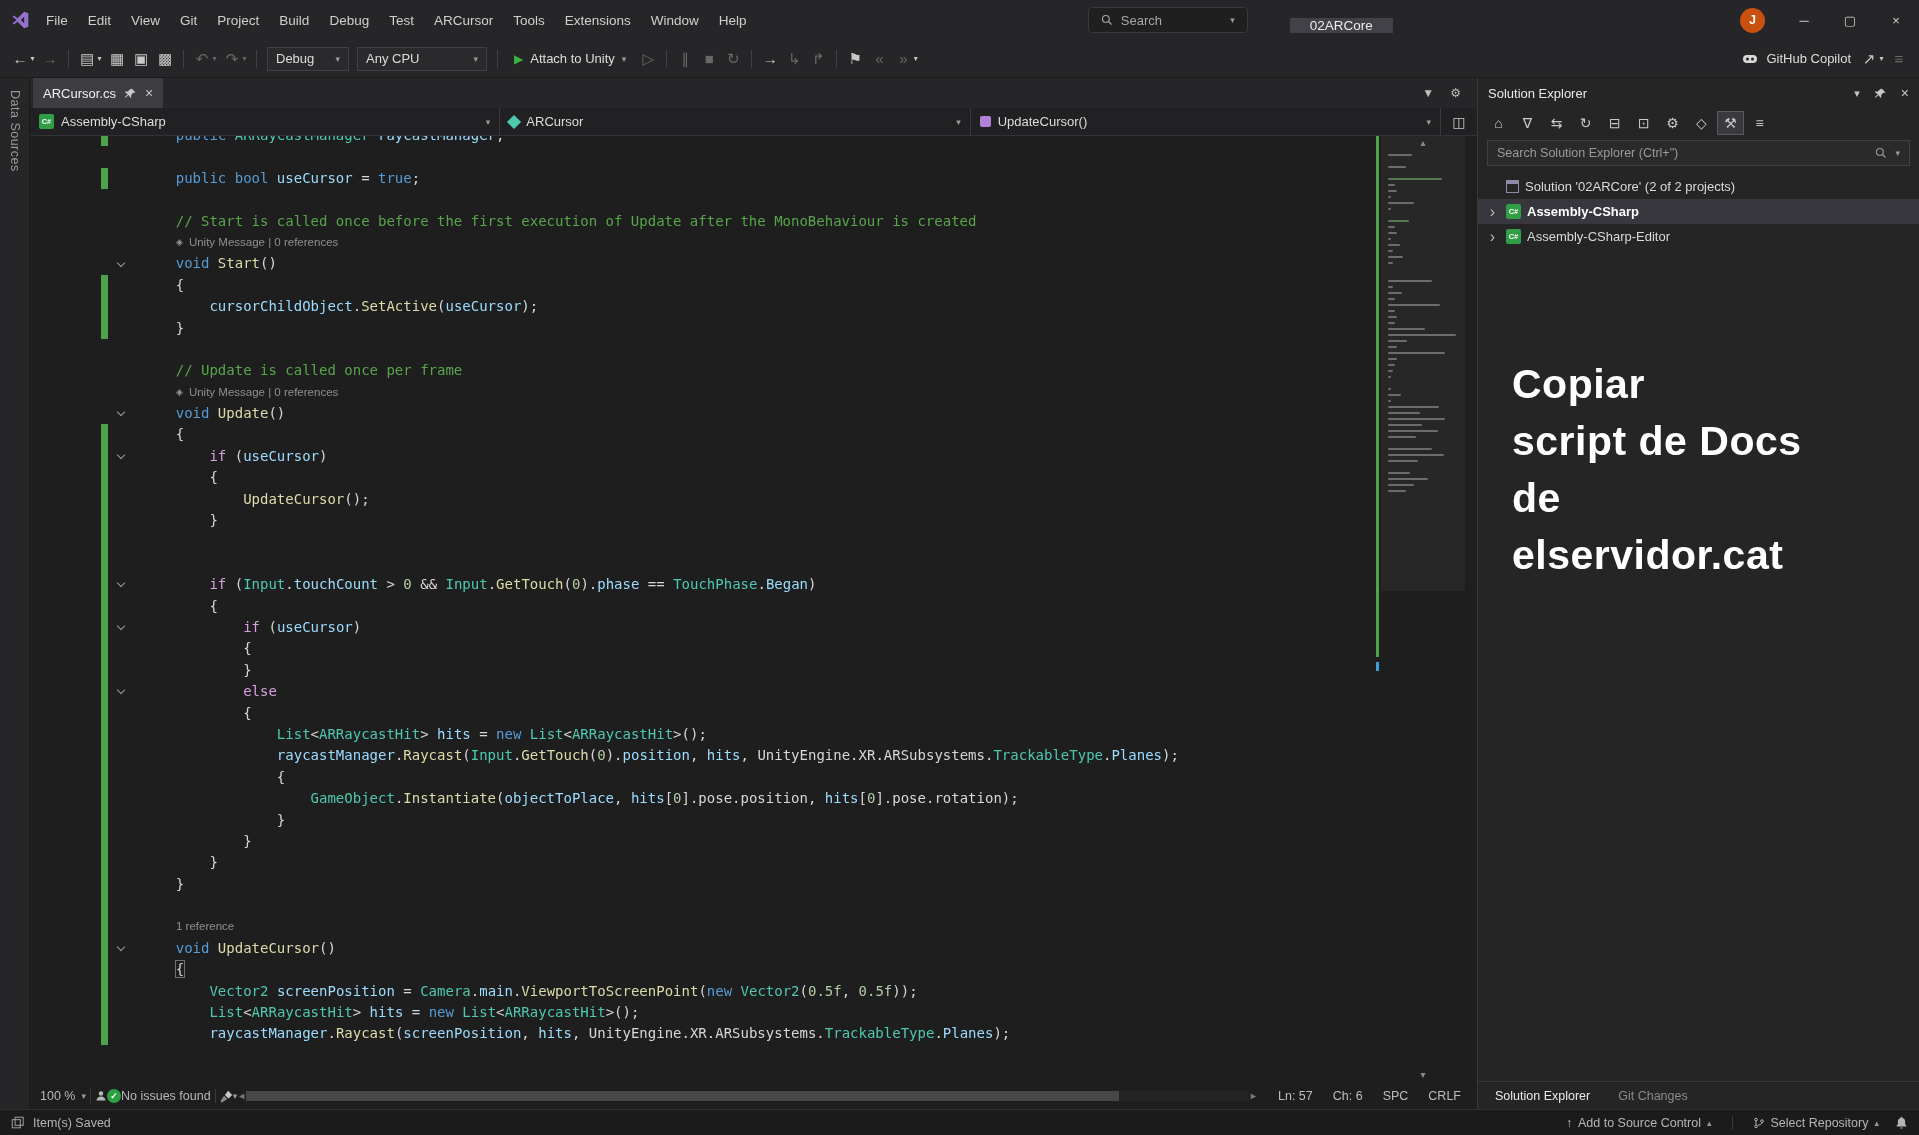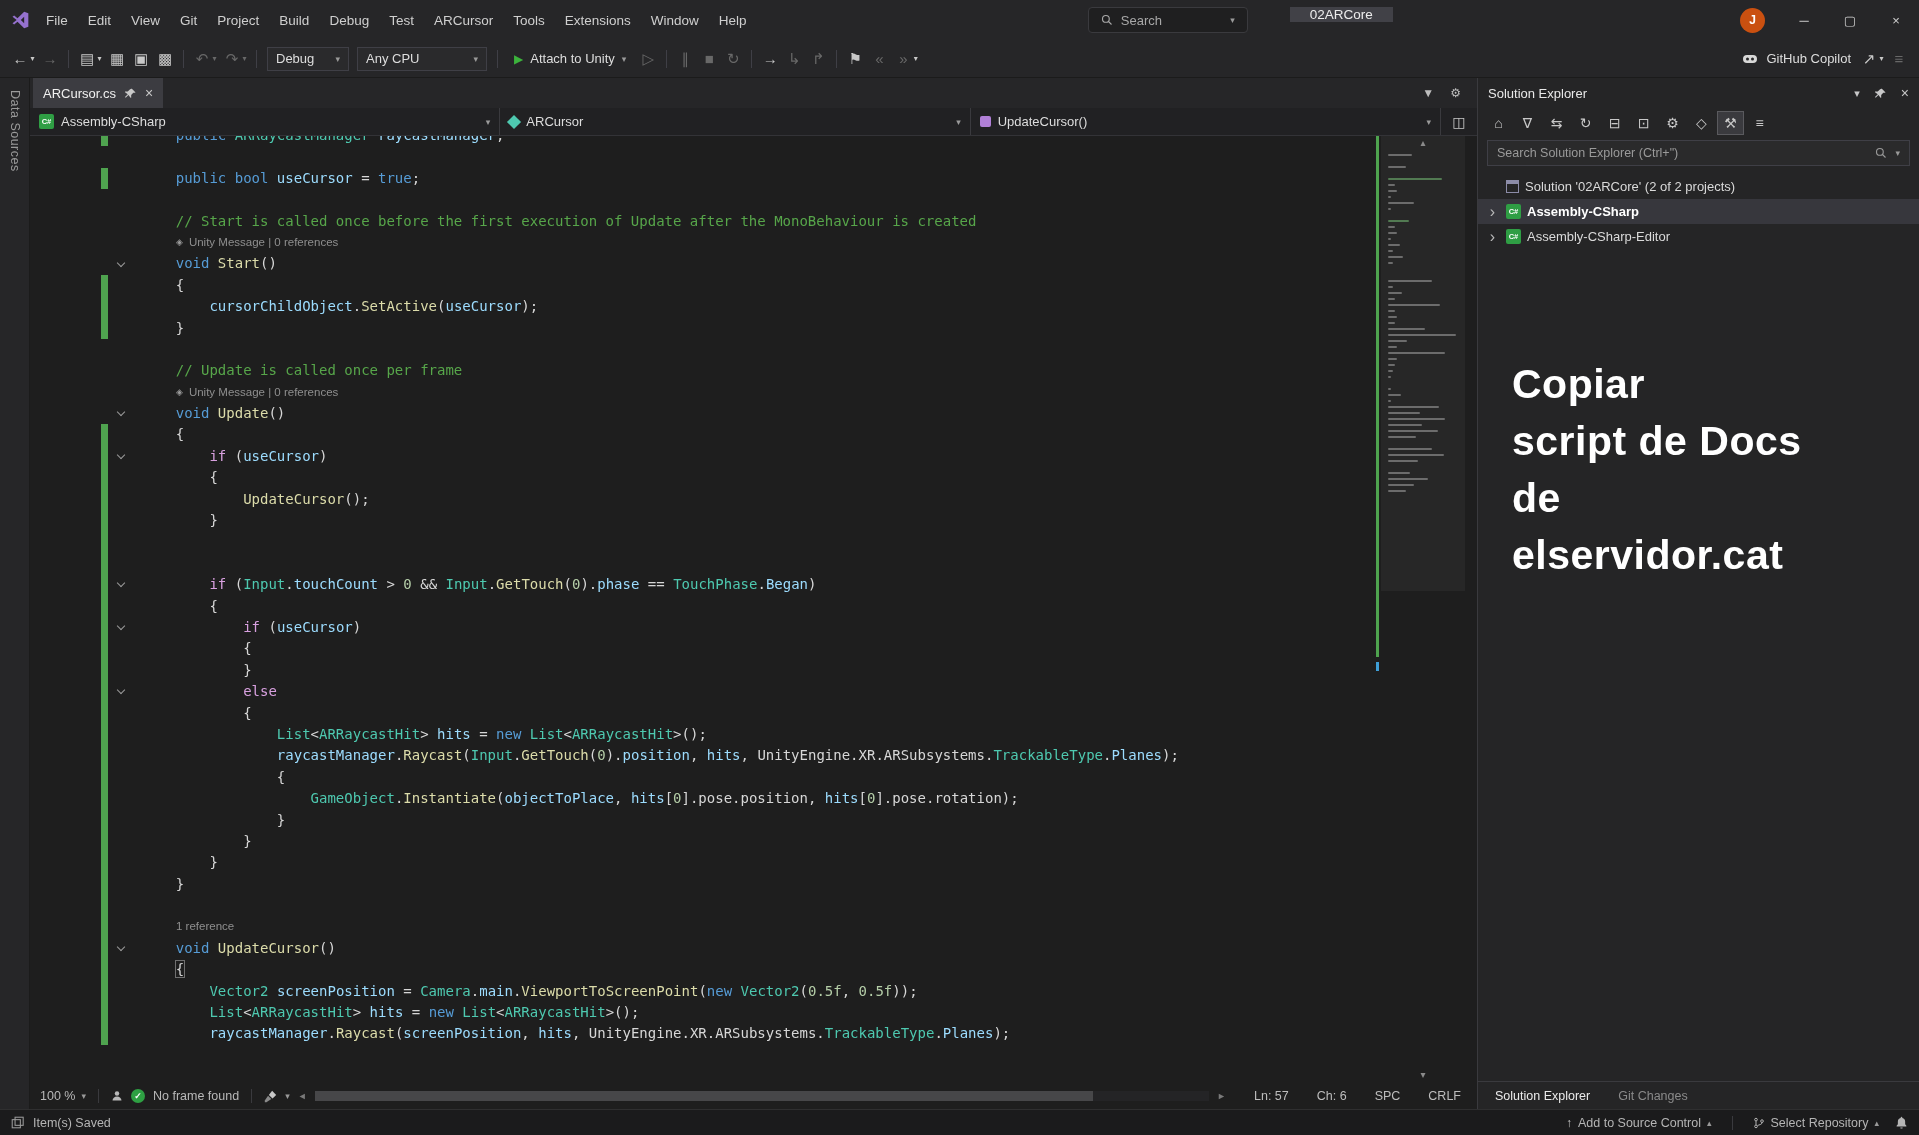--- a/index.html
+++ b/index.html
@@ -10,21 +10,21 @@
     font-family:"Liberation Sans", sans-serif; font-size:13px;
     -webkit-user-select:none; user-select:none;
   }
   .app { width:1919px; height:1135px; display:flex; flex-direction:column; }
 
   
   .titlebar { height:40px; background:#262628; display:flex; align-items:center; padding-left:10px; flex:none; }
   .vs-logo { display:flex; align-items:center; margin-right:6px; }
   .menus { display:flex; height:100%; align-items:center; }
   .menu-item { padding:0 10px; height:100%; display:flex; align-items:center; color:#CFCFCF; font-size:13.5px; }
-  .tb-center { display:flex; align-items:flex-start; gap:42px; margin:0 auto; }
+  .tb-center { display:flex; align-items:flex-end; gap:42px; margin:0 auto; }
   .search-pill { display:flex; align-items:center; gap:8px; background:#1F1F20; border:1px solid #3A3A3E; border-radius:4px; height:26px; padding:0 12px; color:#A8A8A8; width:160px; }
   .search-pill .caret { margin-left:auto; }
   .badge { background:#414147; color:#ECECEC; height:100%; display:flex; align-items:center; padding:0 20px; font-size:13.5px; }
   .tb-right { display:flex; align-items:center; height:100%; }
   .avatar { width:25px; height:25px; border-radius:50%; background:#CA5010; color:#fff; display:flex; align-items:center; justify-content:center; font-size:12px; font-weight:700; margin:0 16px; }
   .win-btn { width:46px; height:100%; display:flex; align-items:center; justify-content:center; color:#CFCFCF; font-size:13px; }
   .caret { font-size:9px; color:#9A9A9A; }
 
   
   .toolbar { height:38px; background:#262628; border-bottom:1px solid #1B1B1B; display:flex; align-items:center; padding:0 8px; flex:none; }
@@ -80,21 +80,21 @@
   .track { width:6px; flex:none; position:relative; }
   .track .chg { position:absolute; left:1px; top:0; width:3px; height:55%; background:#4FA34F; }
   .track .caretmark { position:absolute; left:1px; top:55.5%; width:3px; height:9px; background:#3E9ED6; }
   .minimap { width:84px; flex:none; position:relative; padding:18px 4px 0 7px; }
   .minimap .vp { position:absolute; left:0; right:0; top:0; height:48%; background:rgba(125,125,125,0.10); }
   .mm-line { height:2px; margin-bottom:4px; background:#6A6A6A; border-radius:1px; }
   .mm-up,.mm-down { position:absolute; left:0; right:0; text-align:center; font-size:10px; color:#8A8A8A; }
   .mm-up { top:1px; } .mm-down { bottom:3px; }
   .egap { width:12px; flex:none; }
 
-  .editor-status { height:26px; background:#1E1E1E; display:flex; align-items:center; padding:0 10px; gap:8px; color:#B8B8B8; font-size:12.5px; flex:none; }
+  .editor-status { height:26px; background:#1E1E1E; display:flex; align-items:center; padding:0 10px; color:#B8B8B8; font-size:12.5px; flex:none; }
   .zoom { display:flex; align-items:center; gap:6px; }
   .vdiv { width:1px; height:14px; background:#3A3A3E; margin:0 4px; }
   .check { width:14px; height:14px; border-radius:50%; background:#2EA043; color:#fff; font-size:9px; font-weight:700; display:flex; align-items:center; justify-content:center; }
   .arr { font-size:9px; color:#7A7A7A; }
   .hscroll { flex:1; height:10px; background:#242426; position:relative; }
   .hthumb { position:absolute; left:0; top:0; height:10px; width:87%; background:#474749; }
   .pos { margin-left:20px; color:#BDBDBD; }
   .pos:last-child { margin-right:6px; }
 
   
@@ -587,21 +587,21 @@
         <div class="zoom">
           <span>100 %</span>
           <span class="caret">▾</span>
         </div>
         <span class="vdiv"></span>
         <svg width="12" height="12" viewBox="0 0 16 16" fill="#B8B8B8">
             <circle cx="8" cy="4.5" r="3"></circle>
             <path d="M2 14c0-3.3 2.7-5.5 6-5.5s6 2.2 6 5.5z"></path>
           </svg>
         <span class="check">✓</span>
-        <span>No frame found</span>
+        <span>No issues found</span>
         <span class="vdiv"></span>
         <svg width="13" height="13" viewBox="0 0 16 16">
             <path d="M10 1l5 5-4.5 4.5L6 6z" fill="#C8C8C8"></path>
             <path d="M5 7l4 4-6 4H1v-2z" fill="#8A8A8A"></path>
           </svg>
         <span class="caret">▾</span>
         <span class="arr">◄</span>
         <div class="hscroll">
             <div class="hthumb"></div>
           </div>

